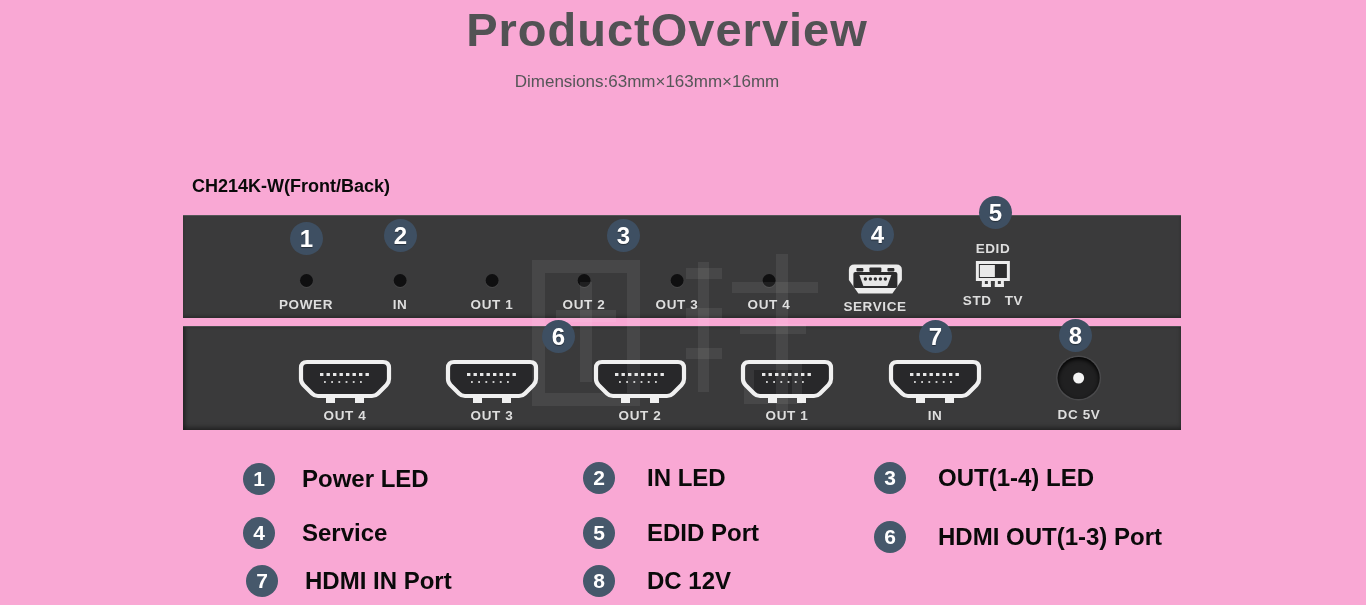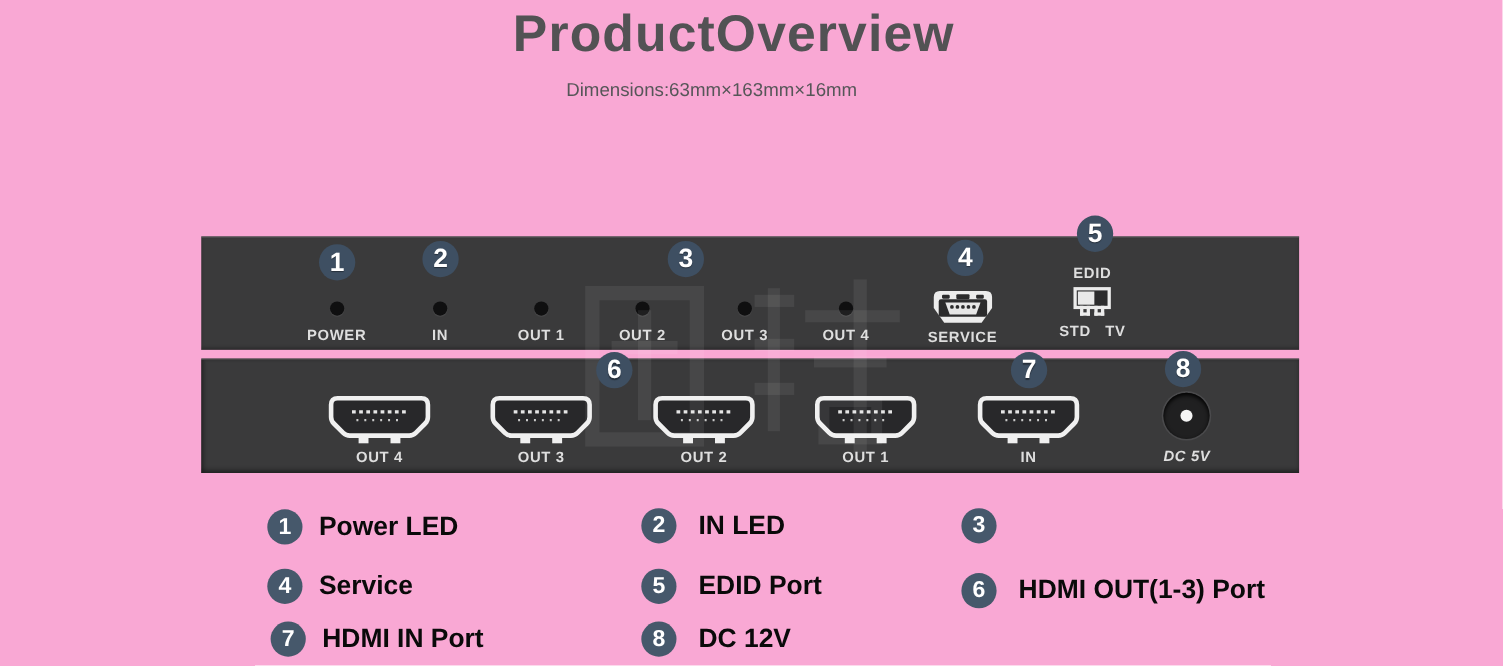--- a/index.html
+++ b/index.html
@@ -45,21 +45,21 @@
   .edid-positions { margin-top:12px; display:flex; gap:13px; }
 
   
   .hdmi-group { top:32px; }
   .port-label { margin-top:3px; }
   .dc-group { top:30px; }
   .dc-jack { position:relative; width:42px; height:42px; border-radius:50%;
              background:#202021; box-shadow:0 0 0 1.5px #4a4a4c, inset 0 2px 4px #000; }
   .dc-pin { position:absolute; left:50%; top:50%; width:11px; height:11px;
             transform:translate(-50%,-50%); border-radius:50%; background:#f4f4f4; }
-  .dc-label { margin-top:8px;font-style:italic; }
+  .dc-label { margin-top:8px; }
 
   
   .badge { position:absolute; width:33px; height:33px; border-radius:50%;
            background:#3e4f62; color:#ffffff; font-weight:bold; font-size:24px;
            display:flex; align-items:center; justify-content:center; z-index:6;
            text-shadow:0 1px 1px rgba(0,0,0,.4); }
 
   
   .watermark { position:absolute; left:518px; top:248px; width:310px; height:175px;
                z-index:5; pointer-events:none; }
@@ -76,29 +76,30 @@
   .wm-rh1 { left:214px; top:34px; width:86px; height:11px; }
   .wm-rh2 { left:222px; top:76px; width:66px; height:10px; }
   .wm-rb { left:226px; top:112px; width:58px; height:44px; border:10px solid rgba(255,255,255,.07); }
 
   
   .legend-item { position:absolute; display:flex; align-items:center; gap:15px; }
   .legend-item.gap-lg { gap:20px; }
   .lbadge { width:32px; height:32px; border-radius:50%; background:#46586b; color:#ffffff;
             font-weight:bold; font-size:21px; display:flex; align-items:center;
             justify-content:center; flex:0 0 auto; }
-  .ltext { font-size:24px; font-weight:bold; color:#0a0a0a; white-space:nowrap; }
+  .ltext { font-size:24px; font-weight:bold; color:#0a0a0a; white-space:nowrap;margin-left:12px; }
 </style>
 </head>
 <body>
 
 <div class="stage">
 
   <div class="title">ProductOverview</div>
   <div class="subtitle">Dimensions:63mm×163mm×16mm</div>
+  <div class="device-label">CH214K-W(Front/Back)</div>
 
   <div class="panel panel-front">
 
     <div class="led-group" style="left:123px">
       <div class="led-dot"></div>
       <div class="panel-txt led-label">POWER</div>
     </div>
     <div class="led-group" style="left:217px">
       <div class="led-dot"></div>
       <div class="panel-txt led-label">IN</div>
@@ -242,20 +243,21 @@
   <div class="legend-item" style="left:243px; top:463px">
     <div class="lbadge">1</div>
     <div class="ltext">Power LED</div>
   </div>
   <div class="legend-item gap-lg" style="left:583px; top:462px">
     <div class="lbadge">2</div>
     <div class="ltext">IN LED</div>
   </div>
   <div class="legend-item gap-lg" style="left:874px; top:462px">
     <div class="lbadge">3</div>
+    <div class="ltext">OUT(1-4) LED</div>
   </div>
   <div class="legend-item" style="left:243px; top:517px">
     <div class="lbadge">4</div>
     <div class="ltext">Service</div>
   </div>
   <div class="legend-item gap-lg" style="left:583px; top:517px">
     <div class="lbadge">5</div>
     <div class="ltext">EDID Port</div>
   </div>
   <div class="legend-item gap-lg" style="left:874px; top:521px">

